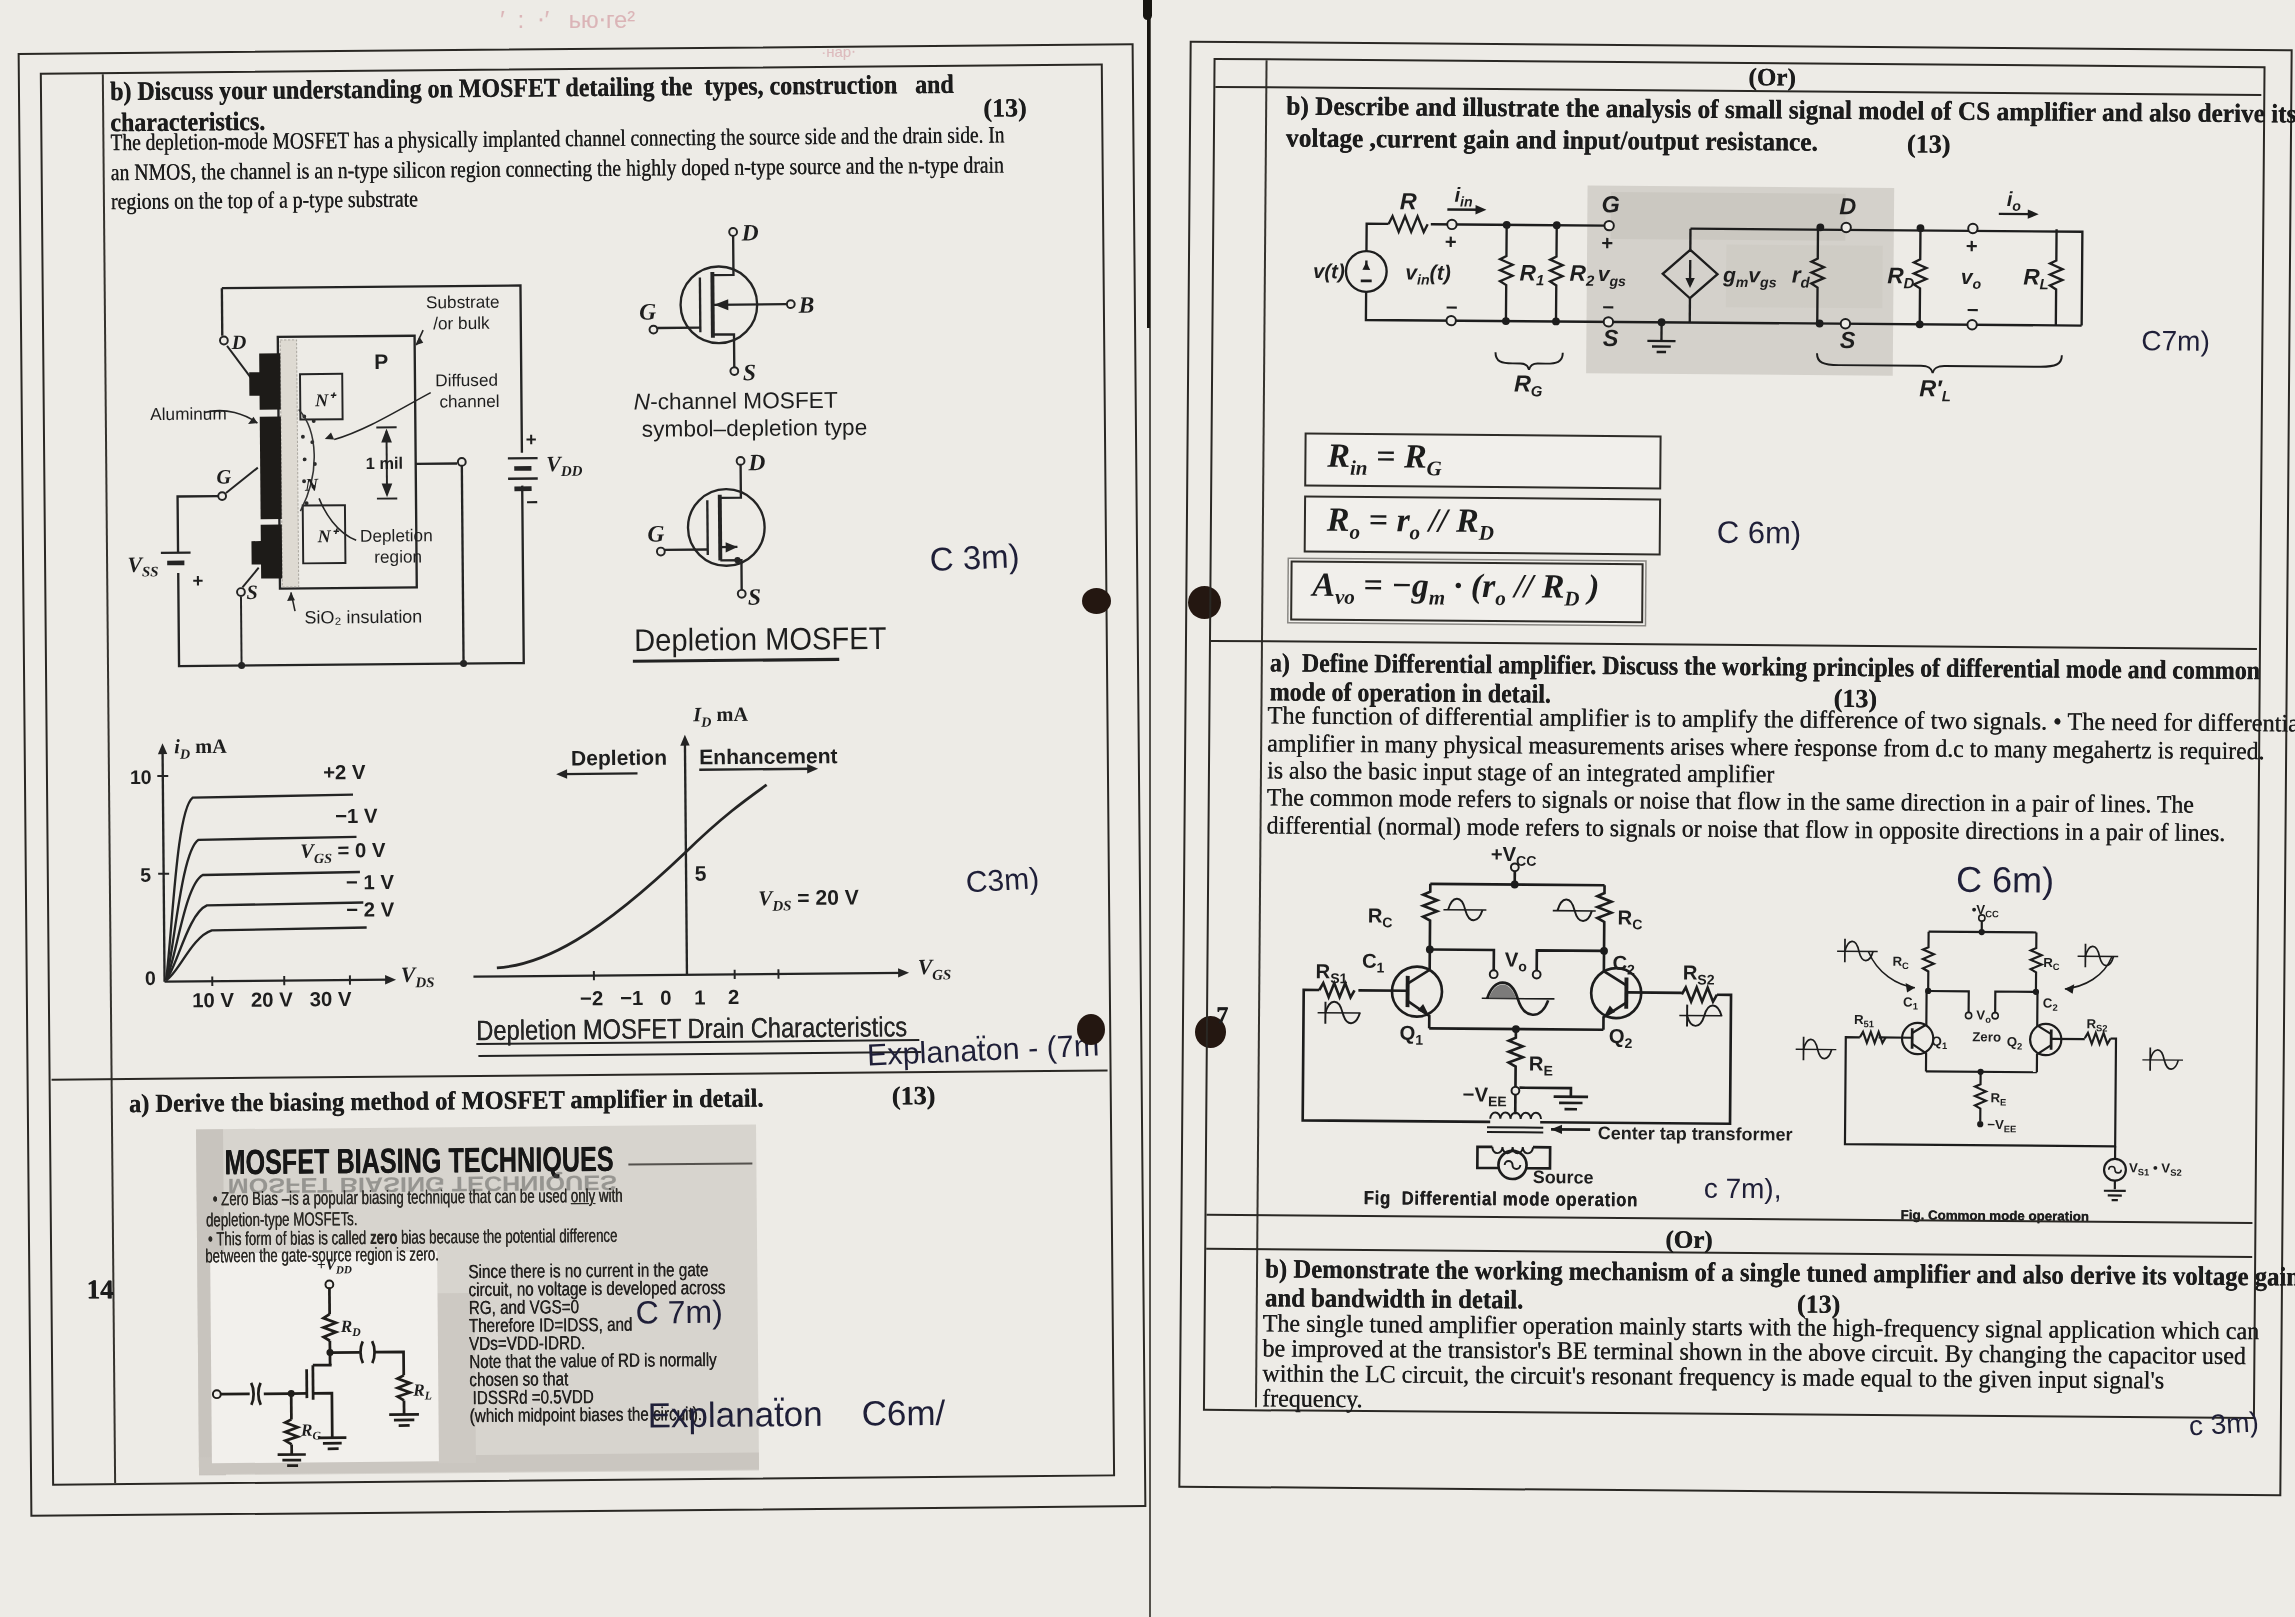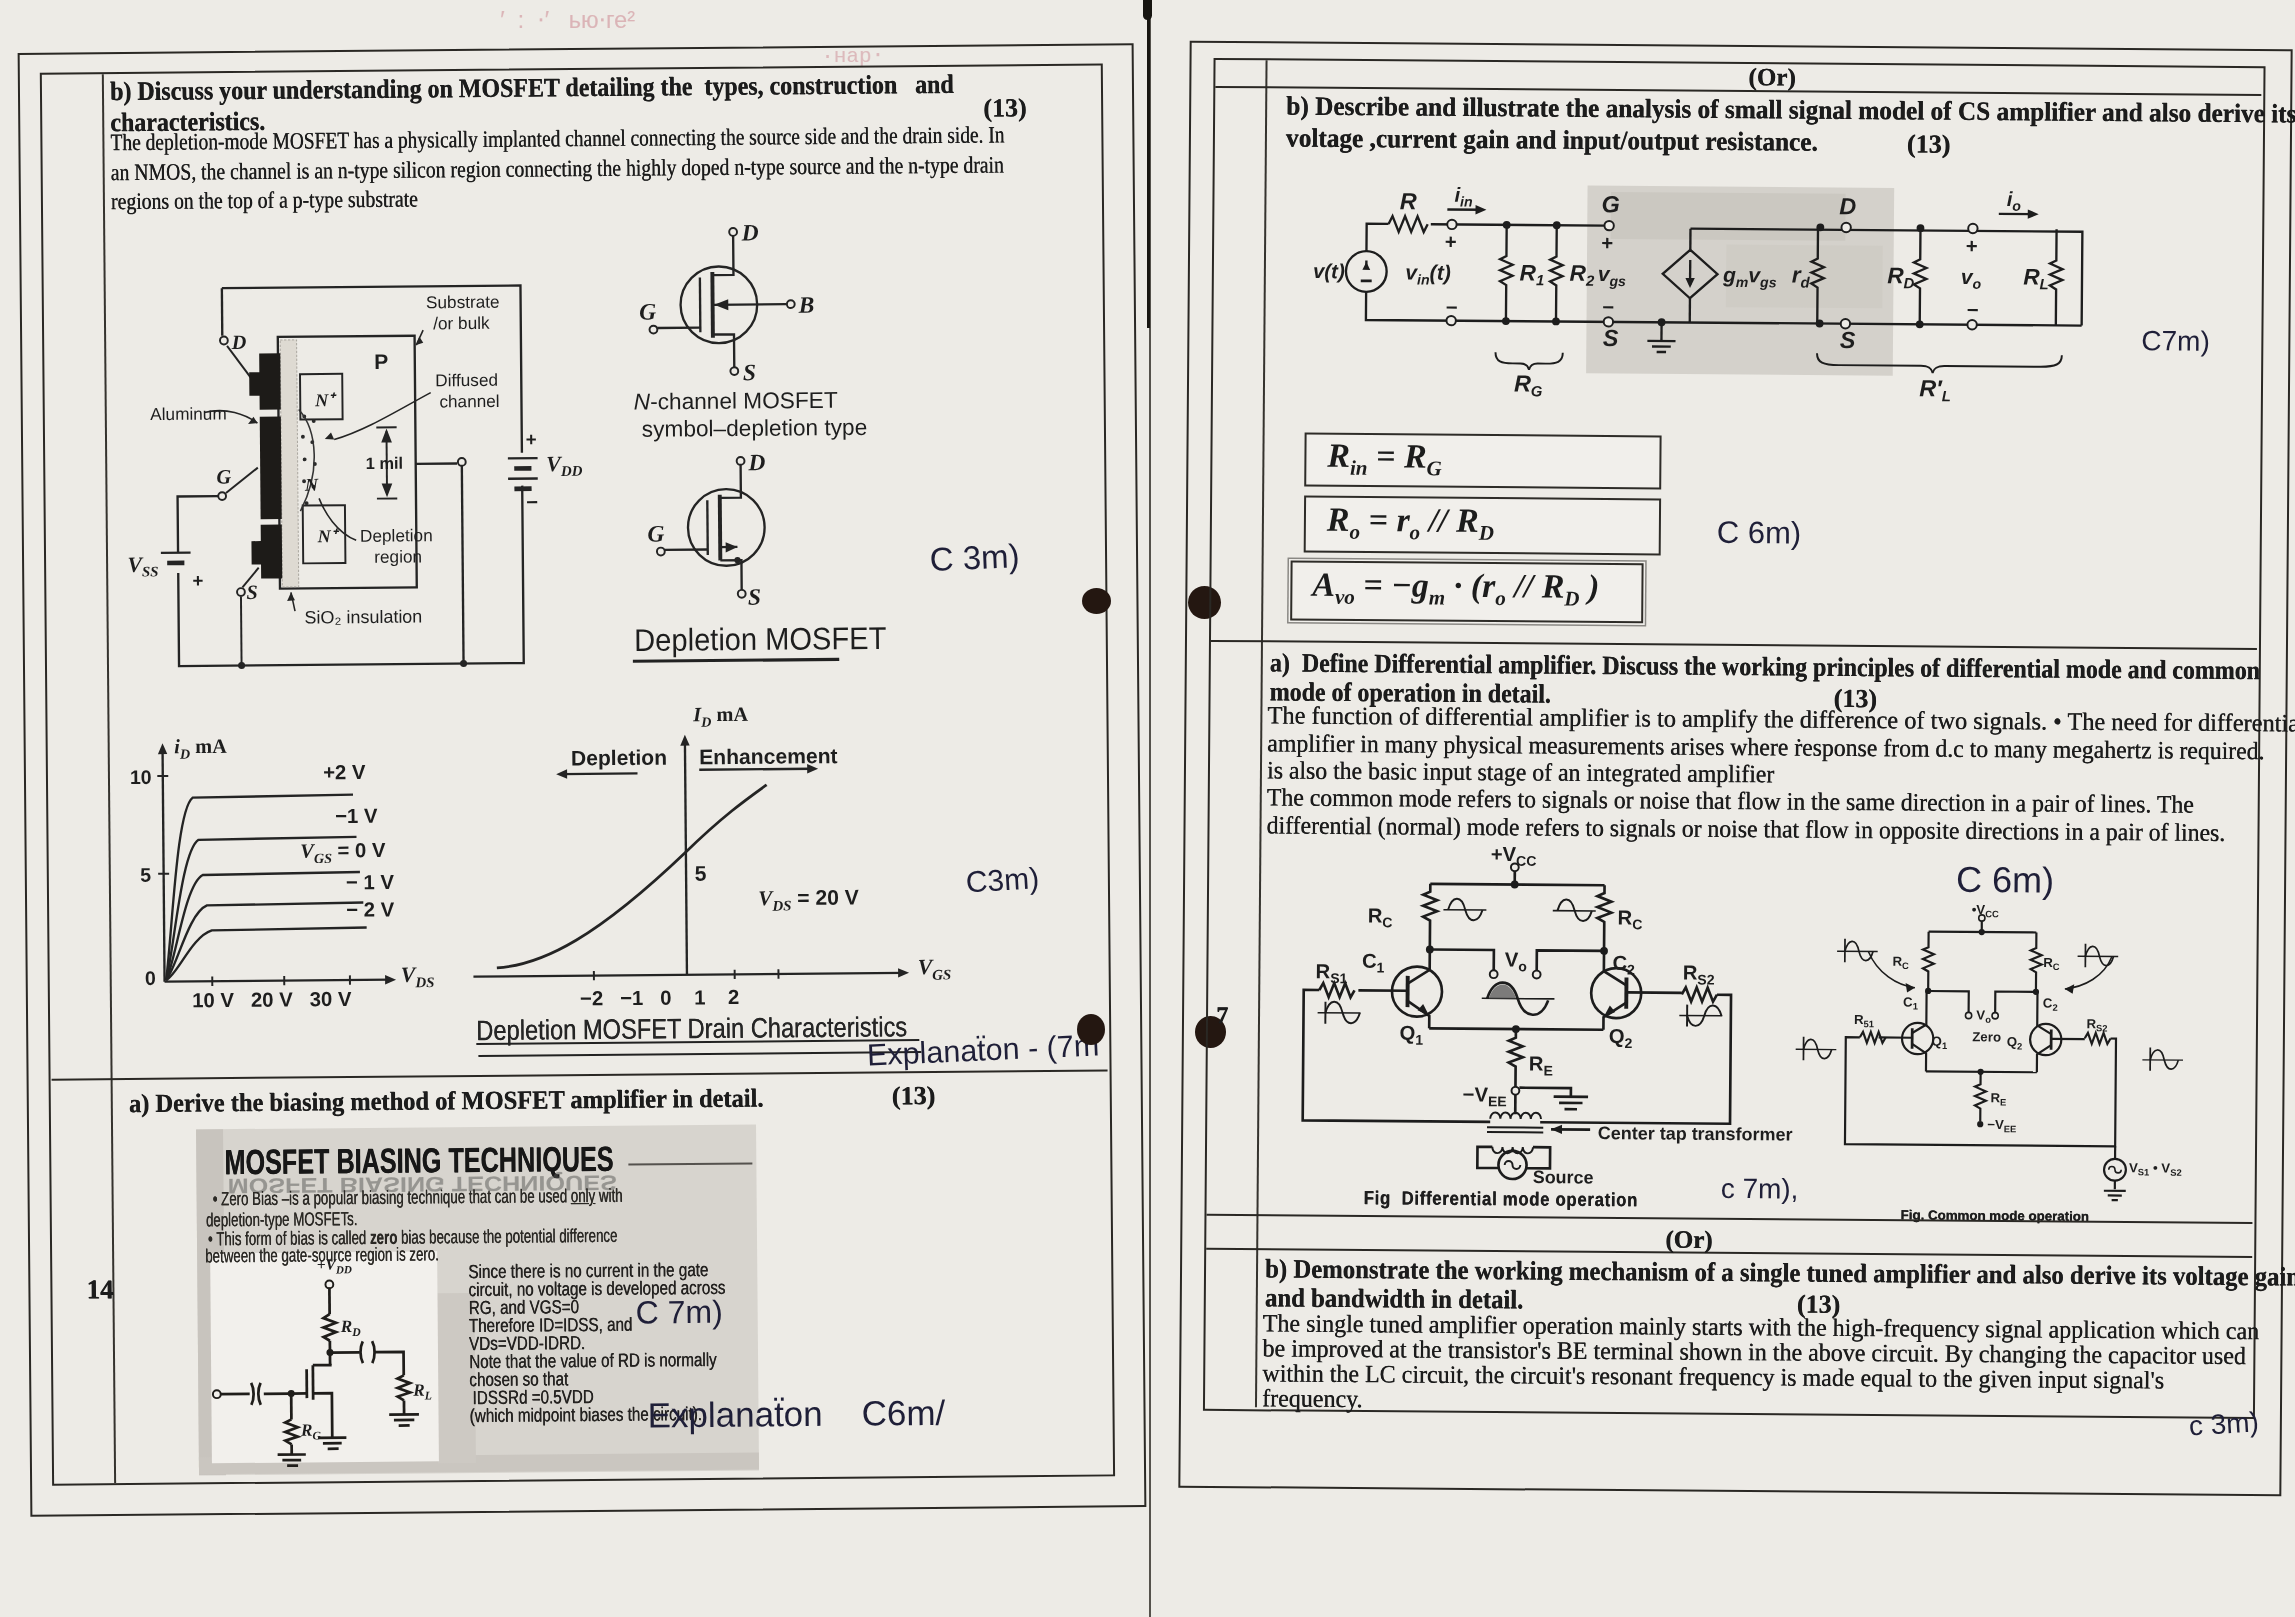--- a/index.html
+++ b/index.html
@@ -17,21 +17,21 @@
   svg .ser{font-family:"Liberation Serif", serif;}
   .eqbox{position:absolute;border:2.3px solid #2e2c28;background:#f1efeb;}
   .eq{position:absolute;white-space:nowrap;font-family:"Liberation Serif", serif;font-style:italic;font-weight:bold;font-size:34px;}
   .eq sub{font-size:21px;font-style:italic;}
 </style>
 </head>
 <body>
 <div id="canvas">
 
   <div class="ln" style="left:500px;top:6.3px;font-size:23.5px;color:rgba(205,140,150,0.35);font-family:'Liberation Sans';">′&nbsp; : &nbsp;⋅′ &nbsp; ью⋅ге²</div>
-  <div class="ln" style="left:821px;top:43px;font-size:21px;color:rgba(205,140,150,0.3);font-family:Liberation Mono, monospace;">·нар⋅</div>
+  <div class="ln" style="left:821px;top:43px;font-size:15px;color:rgba(205,140,150,0.3);font-family:Liberation Sans, sans-serif;">·нар⋅</div>
 
   <div class="abs" id="lpage" style="left:23.5px;top:48px;width:1112px;height:1460px;transform:rotate(-0.5deg);border:2.3px solid #2a2824;">
 
     <div class="abs" style="left:20.3px;top:18px;width:1059px;height:1409px;border:2.3px solid #2a2824;"></div>
 
     <div class="abs" style="left:82px;top:20.3px;width:2.3px;height:1409px;background:#35332e;"></div>
 
     <div class="ln ser b" style="left:56px;top:1220px;font-size:27px;">14</div>
 
     <div class="abs" style="left:23px;top:1024px;width:1056px;height:2.3px;background:#2a2824;"></div>
@@ -672,21 +672,21 @@
         <text x="2586" y="1332" text-anchor="end">Q<tspan font-size="12" dy="4">2</tspan></text>
         <text x="2396" y="1305" text-anchor="end">R<tspan font-size="12" dy="4">51</tspan></text>
         <text x="2668" y="1308">R<tspan font-size="12" dy="4">S2</tspan></text>
         <text x="2546" y="1404">R<tspan font-size="12" dy="4">E</tspan></text>
         <text x="2542" y="1438">−V<tspan font-size="12" dy="4">EE</tspan></text>
         <text x="2724" y="1492">V<tspan font-size="12" dy="4">S1</tspan><tspan dy="-4"> • V</tspan><tspan font-size="12" dy="4">S2</tspan></text>
       </g>
     </svg>
 
     <div class="hw" style="left:771px;top:810px;font-size:36px;">C 6m)</div>
-    <div class="hw" style="left:538px;top:1126px;font-size:28px;">c 7m),</div>
+    <div class="hw" style="left:521px;top:1126px;font-size:28px;">c 7m),</div>
 
     <div class="ln san b" style="left:181px;top:1143px;font-size:19px;letter-spacing:0.8px;color:#1e1e1e;transform:scaleX(0.88);">Fig&nbsp; Differential mode operation</div>
     <div class="ln san b" style="left:718px;top:1159px;font-size:13.3px;color:#1e1e1e;">Fig. Common mode operation</div>
 
     <div class="abs" style="left:24px;top:1171px;width:1046px;height:2.3px;background:#2a2824;"></div>
     <div class="abs" style="left:24px;top:1205px;width:1046px;height:2.3px;background:#2a2824;"></div>
     <div class="ln ser b" style="left:483px;top:1179px;font-size:25px;">(Or)</div>
 
     <div class="ln ser b" style="left:83px;top:1210px;font-size:26.6px;transform:scaleX(0.93);">b) Demonstrate the working mechanism of a single tuned amplifier and also derive its voltage gain</div>
     <div class="ln ser b" style="left:83px;top:1239px;font-size:26.6px;transform:scaleX(0.93);">and bandwidth in detail.</div>

